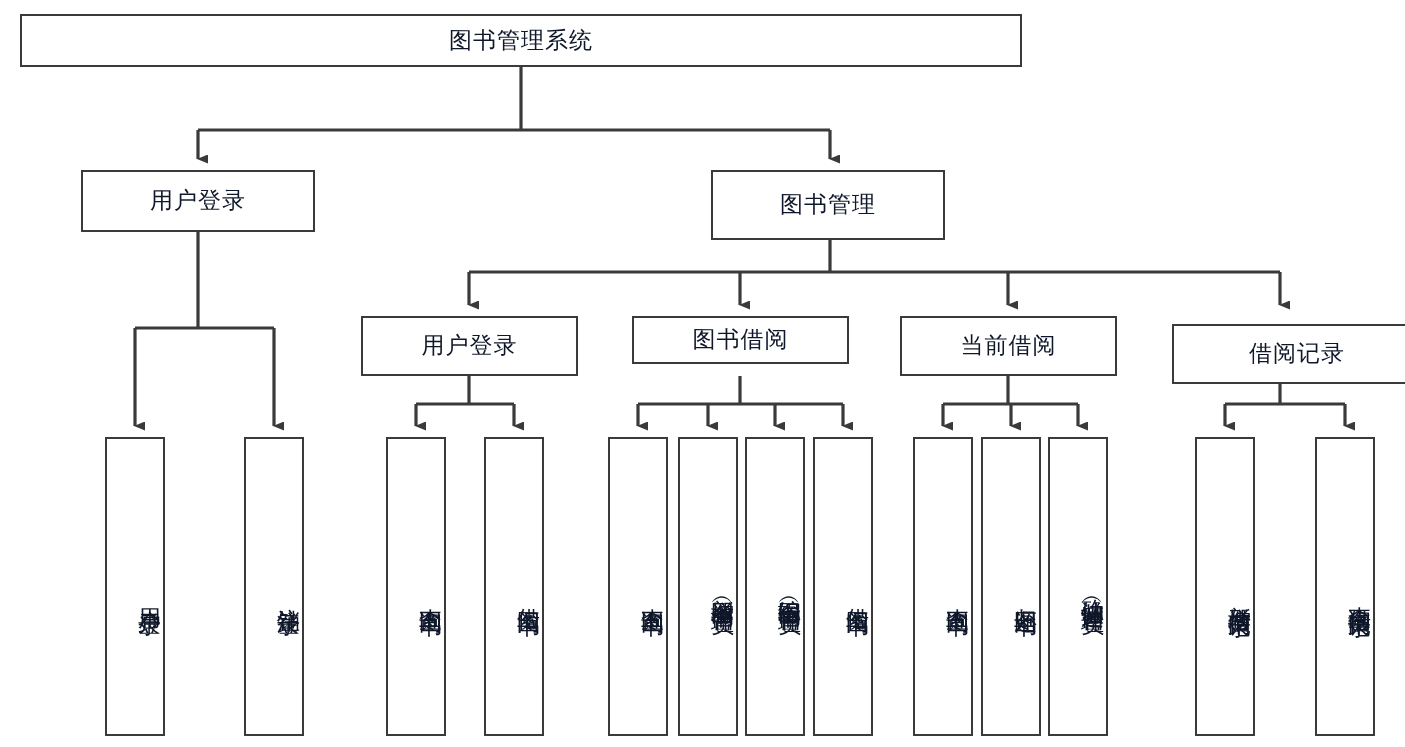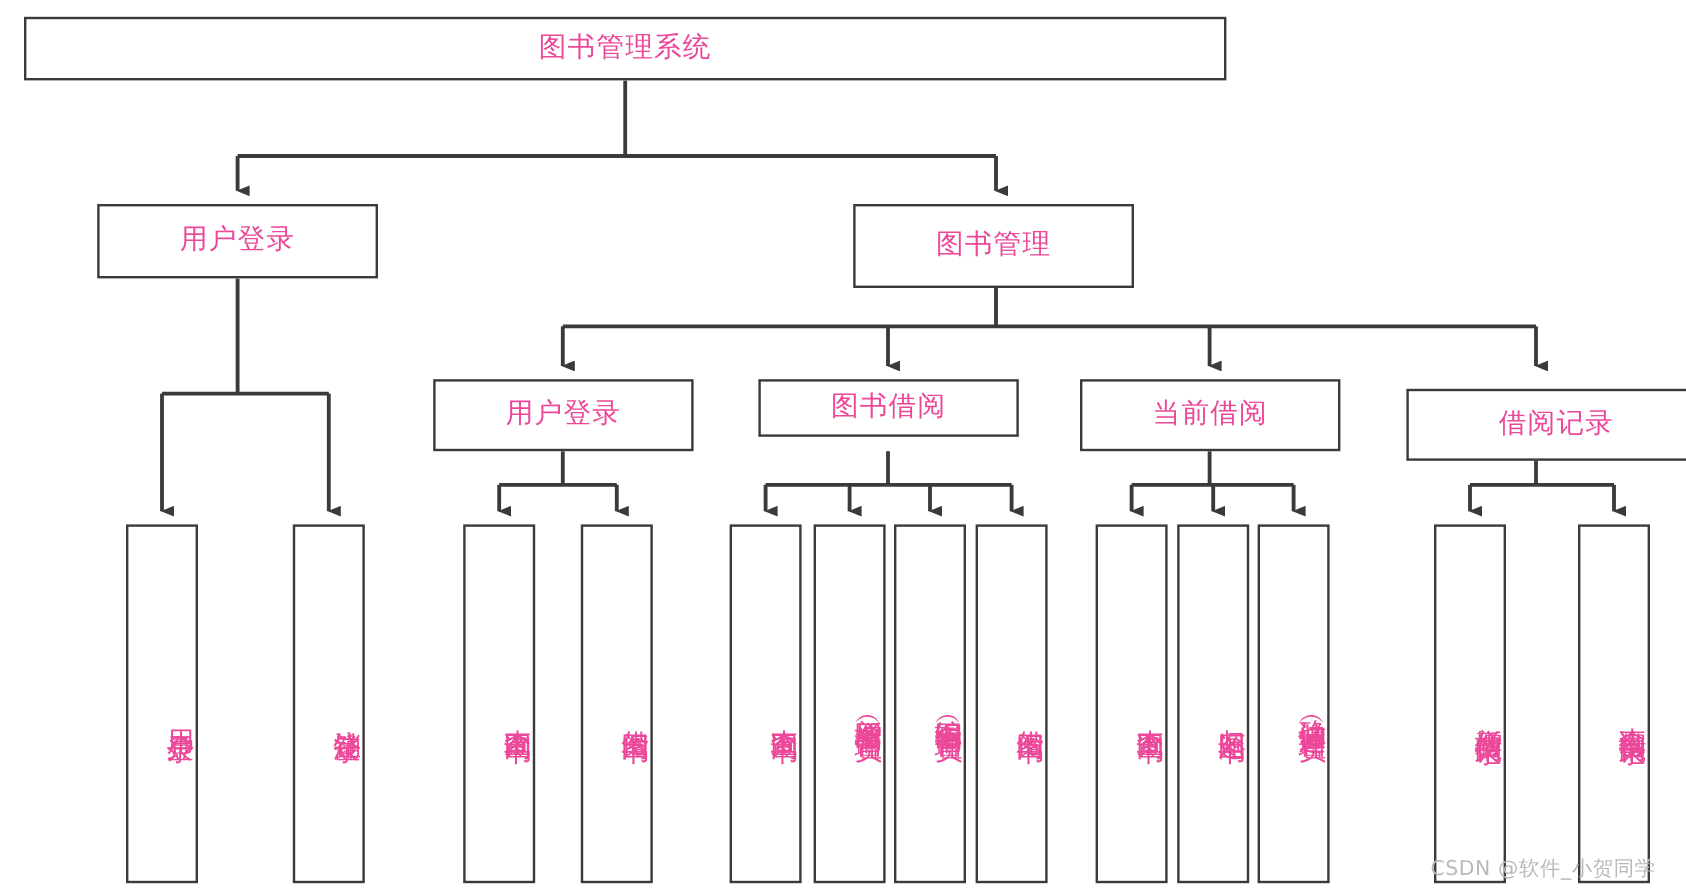--- a/index.html
+++ b/index.html
@@ -26,21 +26,21 @@
     pointer-events: none;
   }
   .node {
     position: absolute;
     box-sizing: border-box;
     background: #ffffff;
     border: 2px solid #3a3a3a;
     display: flex;
     align-items: center;
     justify-content: center;
-    color: #ec4899;
+    color: #0f172a;
     line-height: 1.18;
     text-align: center;
   }
   .node.horiz {
     font-size: 23px;
     letter-spacing: 1px;
   }
   .node.vert {
     font-size: 23px;
     letter-spacing: 2px;
@@ -137,15 +137,14 @@
   <div class="node vert tall-text" style="left:745px;top:437px;width:60px;height:299px;">编辑图书（管理员）</div>
   <div class="node vert" style="left:813px;top:437px;width:60px;height:299px;">借阅图书</div>
 
   <div class="node vert" style="left:913px;top:437px;width:60px;height:299px;">查询图书</div>
   <div class="node vert" style="left:981px;top:437px;width:60px;height:299px;">归还图书</div>
   <div class="node vert tall-text" style="left:1048px;top:437px;width:60px;height:299px;">确认归还（管理员）</div>
 
   <div class="node vert" style="left:1195px;top:437px;width:60px;height:299px;">新增借阅记录</div>
   <div class="node vert" style="left:1315px;top:437px;width:60px;height:299px;">查询借阅记录</div>
 
-  <div class="watermark" style="left:1192px;top:712px;">CSDN @软件_小贺同学</div>
 
 </div>
 
 </body></html>

